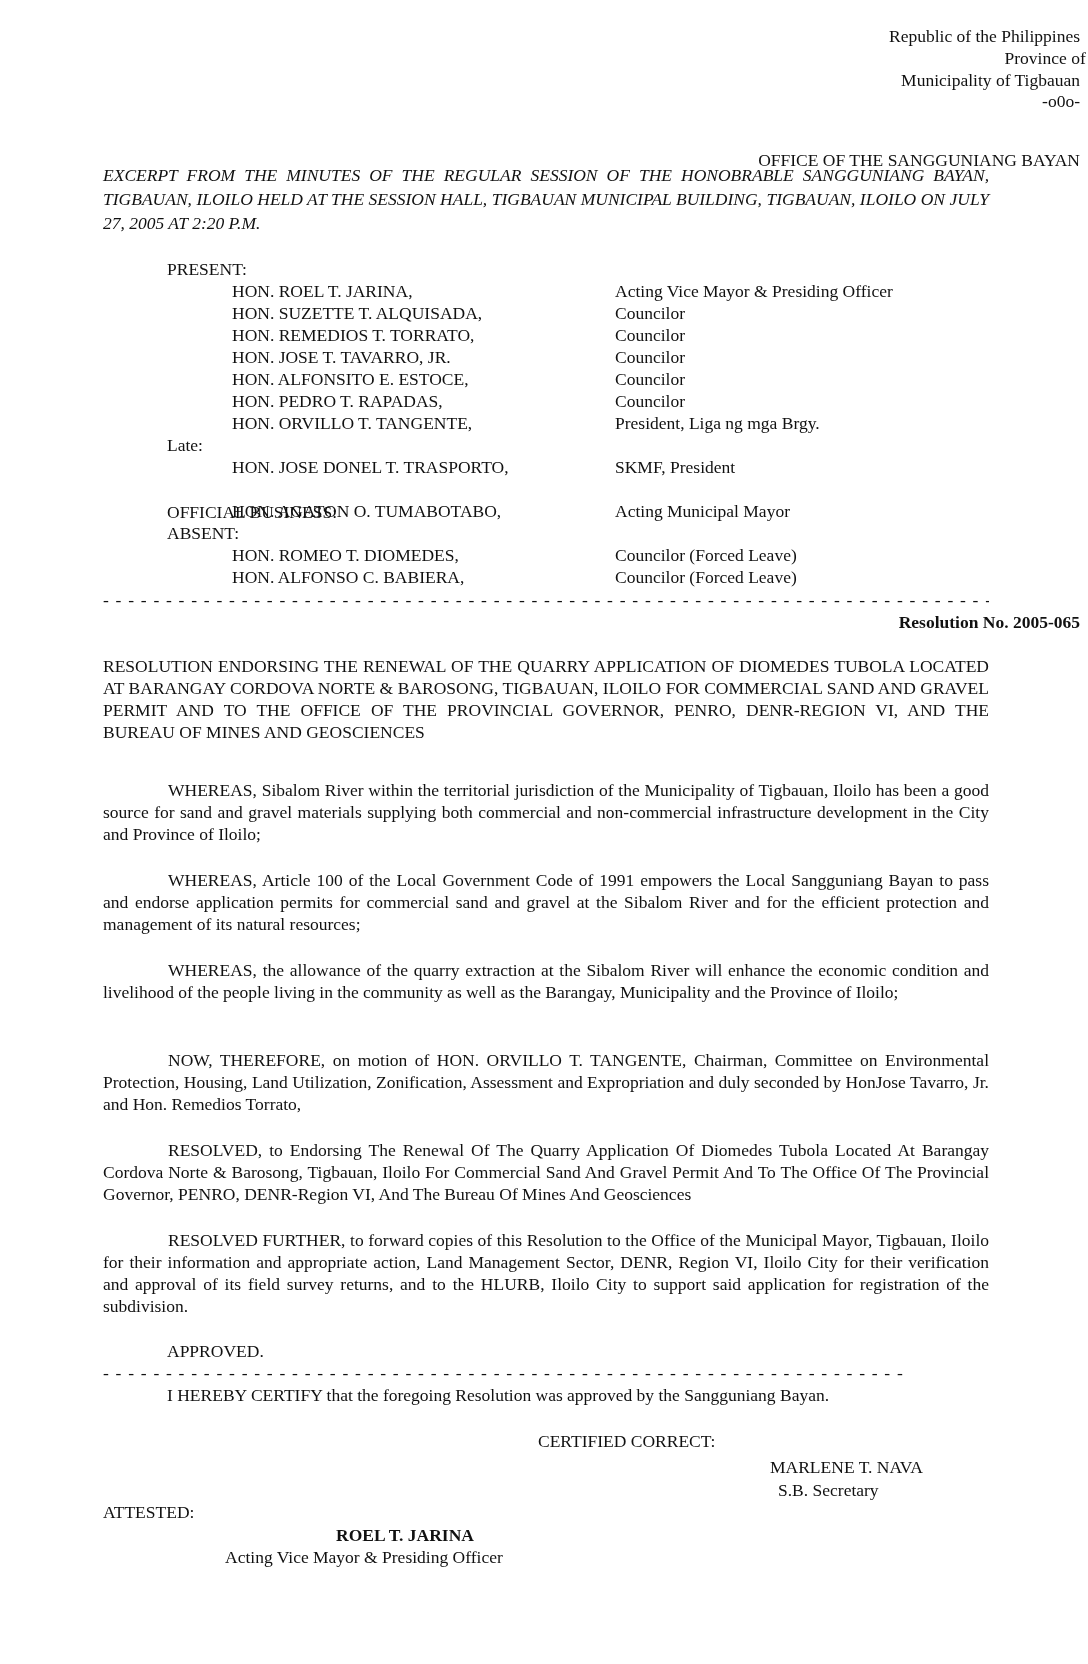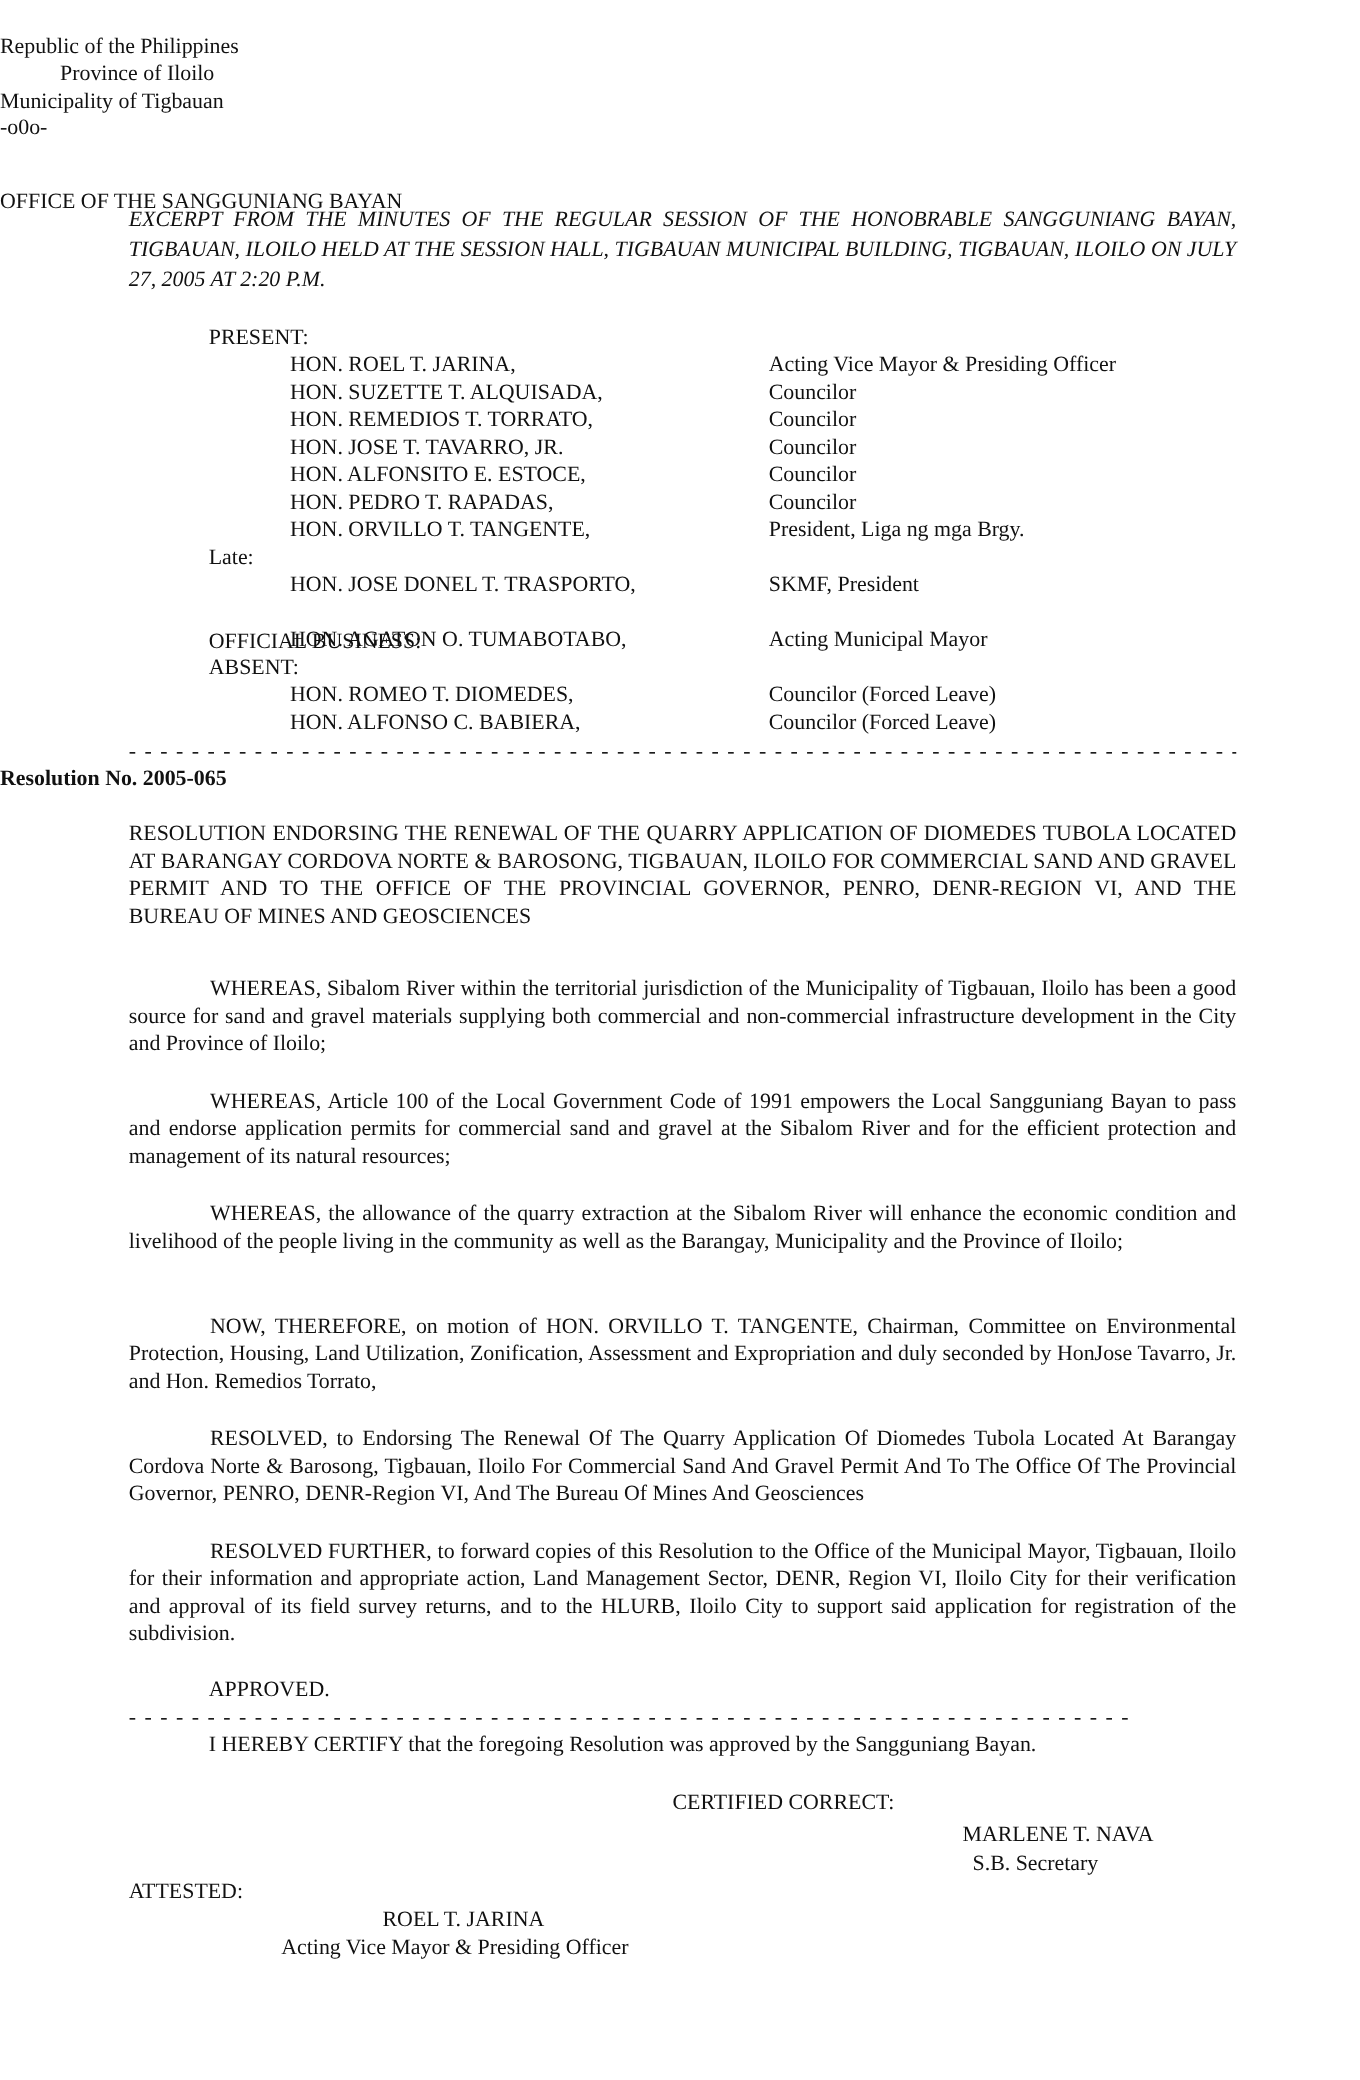--- a/index.html
+++ b/index.html
@@ -3,21 +3,21 @@
 <meta charset="utf-8">
 <style>
   html, body { margin: 0; padding: 0; background: #ffffff; }
   body {
     width: 1088px; height: 1664px; position: relative; overflow: hidden;
     font-family: "Liberation Serif", "DejaVu Serif", serif;
     color: #111111;
     font-size: 17.5px;
   }
   .abs { position: absolute; white-space: nowrap; }
-  .center { position: absolute; left: 0; width: 1080px; text-align: left; white-space: nowrap; }
+  .center { position: absolute; left: 0; width: 1080px; text-align: right; white-space: nowrap; }
   .just { position: absolute; left: 103px; width: 886px; text-align: justify; line-height: 22px; }
   .just.indent { text-indent: 65px; }
   .dash { position: absolute; left: 103px; white-space: nowrap; letter-spacing: 1.2px; overflow: hidden; }
   .bold { font-weight: bold; }
   .col-name { left: 232px; }
   .col-role { left: 615px; }
   .col-label { left: 167px; }
 </style>
 </head>
 <body>
@@ -88,16 +88,16 @@
 
   <div class="abs col-label" style="top:1341px;">APPROVED.</div>
 
   <div class="dash" style="top:1363px; width:800px;">- - - - - - - - - - - - - - - - - - - - - - - - - - - - - - - - - - - - - - - - - - - - - - - - - - - - - - - - - - - - - - - - - - - - - - -</div>
 
   <div class="abs col-label" style="top:1385px;">I HEREBY CERTIFY that the foregoing Resolution was approved by the Sangguniang Bayan.</div>
   <div class="abs" style="top:1431px; left:538px;">CERTIFIED CORRECT:</div>
   <div class="abs" style="top:1457px; left:770px;">MARLENE T. NAVA</div>
   <div class="abs" style="top:1480px; left:778px;">S.B. Secretary</div>
   <div class="abs" style="top:1502px; left:103px;">ATTESTED:</div>
-  <div class="abs" style="top:1525px; left:306px;">ROEL T. JARINA</div>
+  <div class="abs" style="top:1525px; left:336px;font-weight:bold;">ROEL T. JARINA</div>
   <div class="abs" style="top:1547px; left:225px;">Acting Vice Mayor &amp; Presiding Officer</div>
 
 </div>
 
 </body></html>

